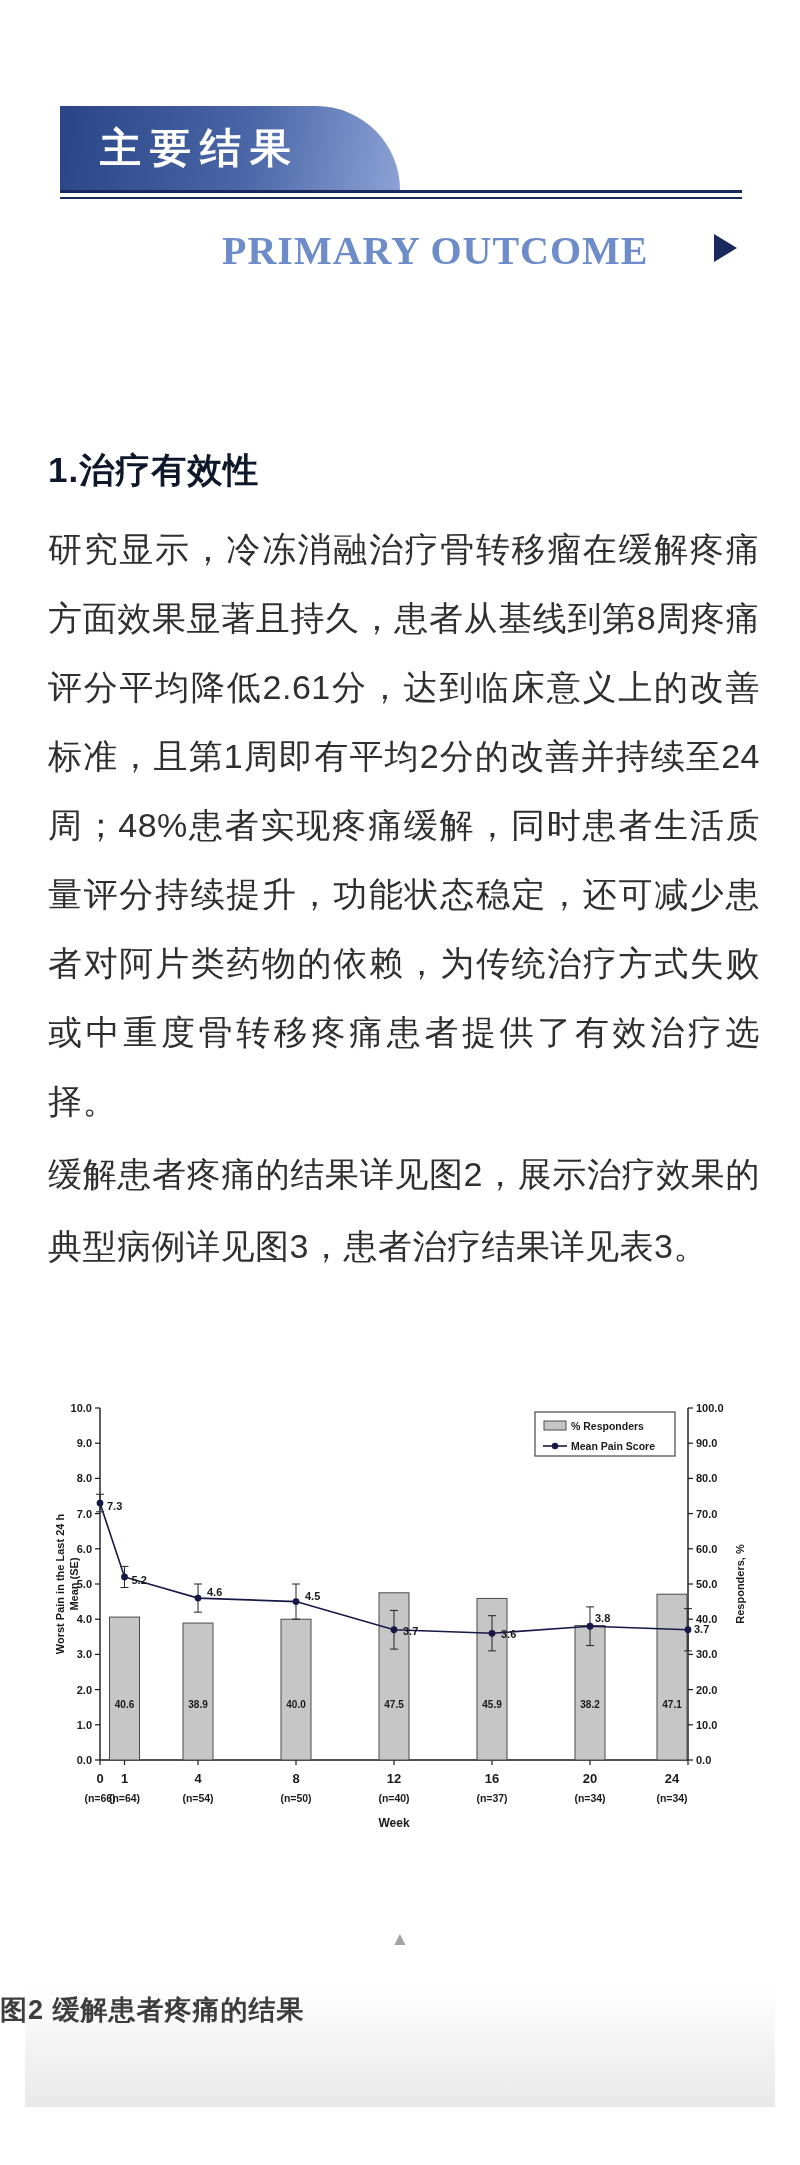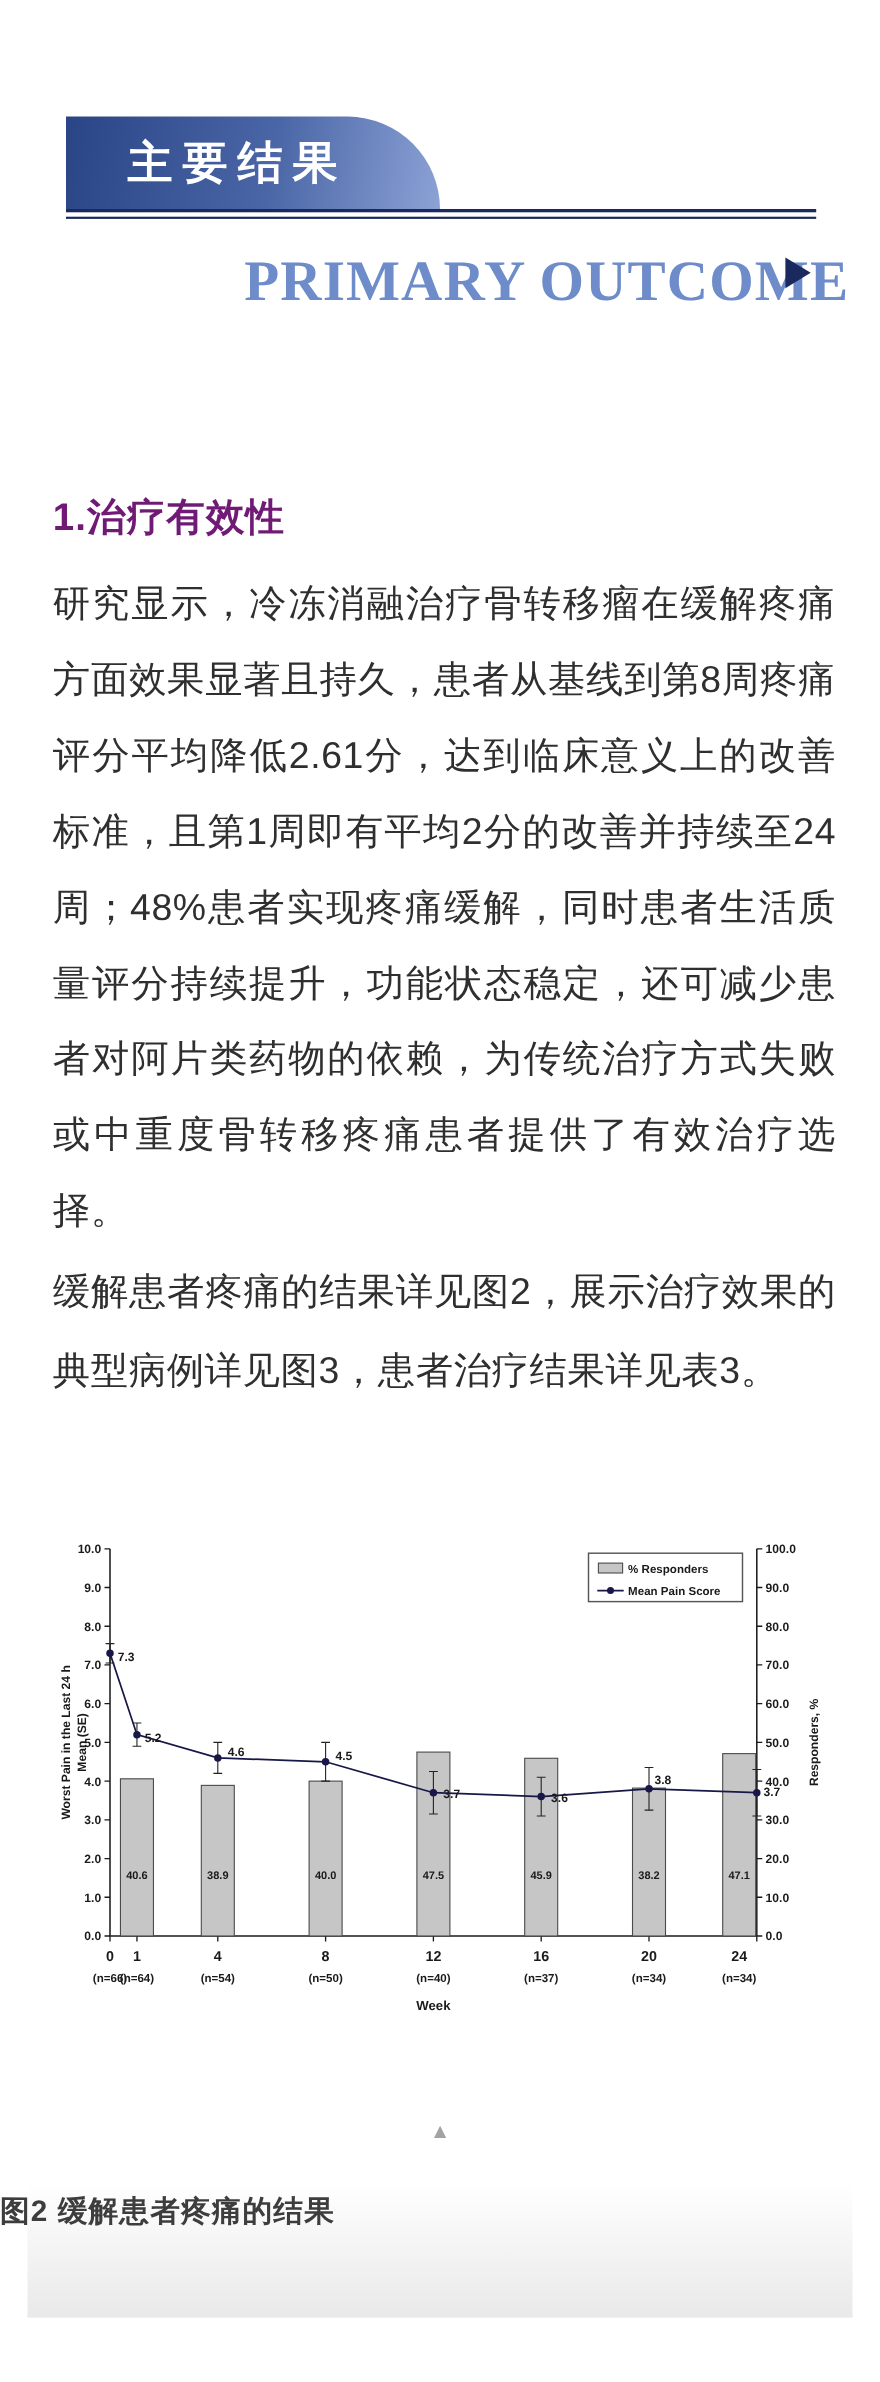--- a/index.html
+++ b/index.html
@@ -2,36 +2,36 @@
 <html><head>
 <meta charset="utf-8">
 <style>
   html,body{margin:0;padding:0;background:#ffffff;}
   .page{position:relative;width:800px;height:2165px;margin:0 auto;background:#ffffff;overflow:hidden;
         font-family:"Liberation Sans",sans-serif;}
   
   .banner{position:absolute;left:60px;top:106px;width:340px;height:84px;
           border-top-right-radius:84px;
           background:linear-gradient(100deg,#2a4585 0%,#4a66a6 55%,#8ca2d6 100%);
-          display:flex;align-items:center;padding-left:56px;box-sizing:border-box;}
+          display:flex;align-items:center;padding-left:40px;box-sizing:border-box;}
   .banner-title{font-family:"Liberation Serif",serif;font-weight:bold;color:#ffffff;
                 font-size:41px;letter-spacing:9px;}
   .rule{position:absolute;left:60px;width:682px;background:#1b2a5e;}
   .rule1{top:190px;height:3px;}
   .rule2{top:197px;height:2px;}
   
   .eyebrow-text{position:absolute;left:222px;top:227px;
-                font-family:"Liberation Serif",serif;font-weight:bold;font-size:52px;
+                font-family:"Liberation Serif",serif;font-weight:bold;font-size:40px;
                 letter-spacing:1px;color:#6d8cc9;}
   .eyebrow-arrow{position:absolute;left:714px;top:234px;width:0;height:0;
                  border-left:23px solid #1b2a5e;border-top:14px solid transparent;
                  border-bottom:14px solid transparent;}
   
   .sec-heading{position:absolute;left:48px;top:447px;margin:0;
-               font-size:35px;font-weight:bold;color:#701a75;letter-spacing:1px;}
+               font-size:35px;font-weight:bold;color:#0f172a;letter-spacing:1px;}
   .para{position:absolute;left:48px;width:712px;margin:0;
         font-size:34px;color:#2f2f2f;text-align:justify;letter-spacing:0.5px;
         font-weight:400;}
   .p1{top:515px;line-height:69px;}
   .p2{top:1138px;line-height:72px;}
   
   .chart{position:absolute;left:50px;top:1395px;width:710px;height:450px;}
   .chart text{font-family:"Liberation Sans",sans-serif;fill:#1a1a1a;}
   
   .scrolltop{position:absolute;left:0;right:0;top:1928px;text-align:center;

